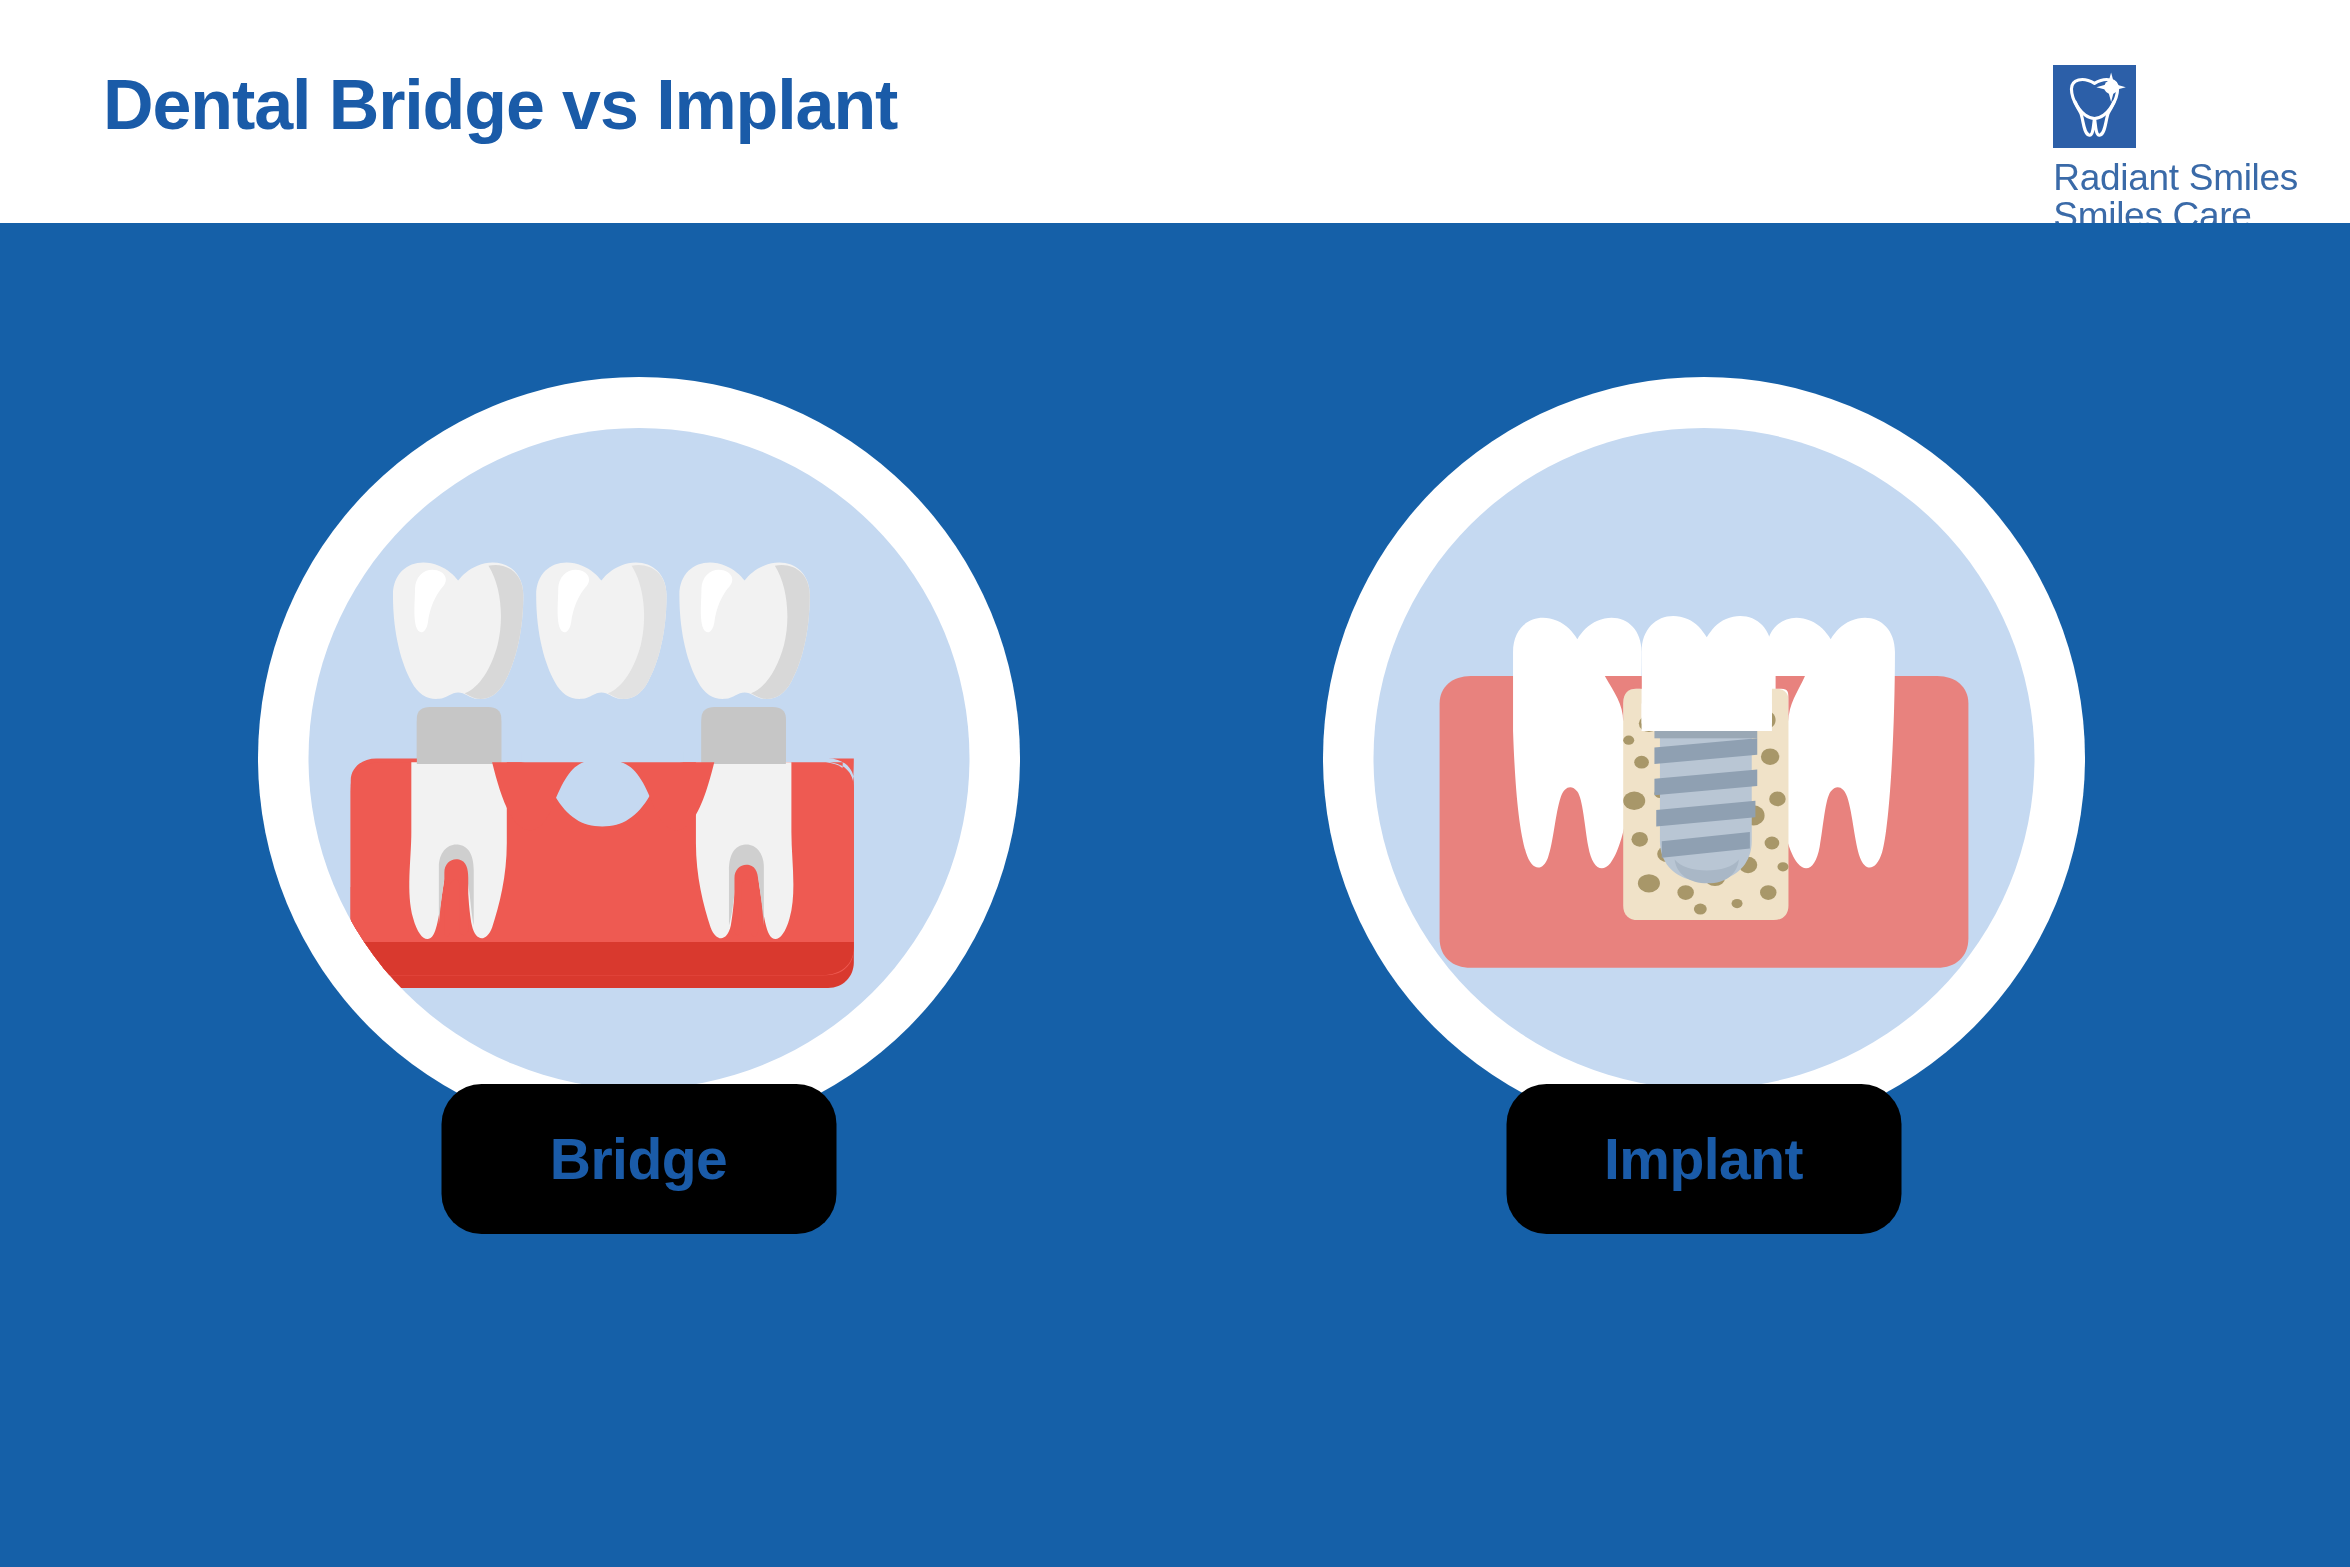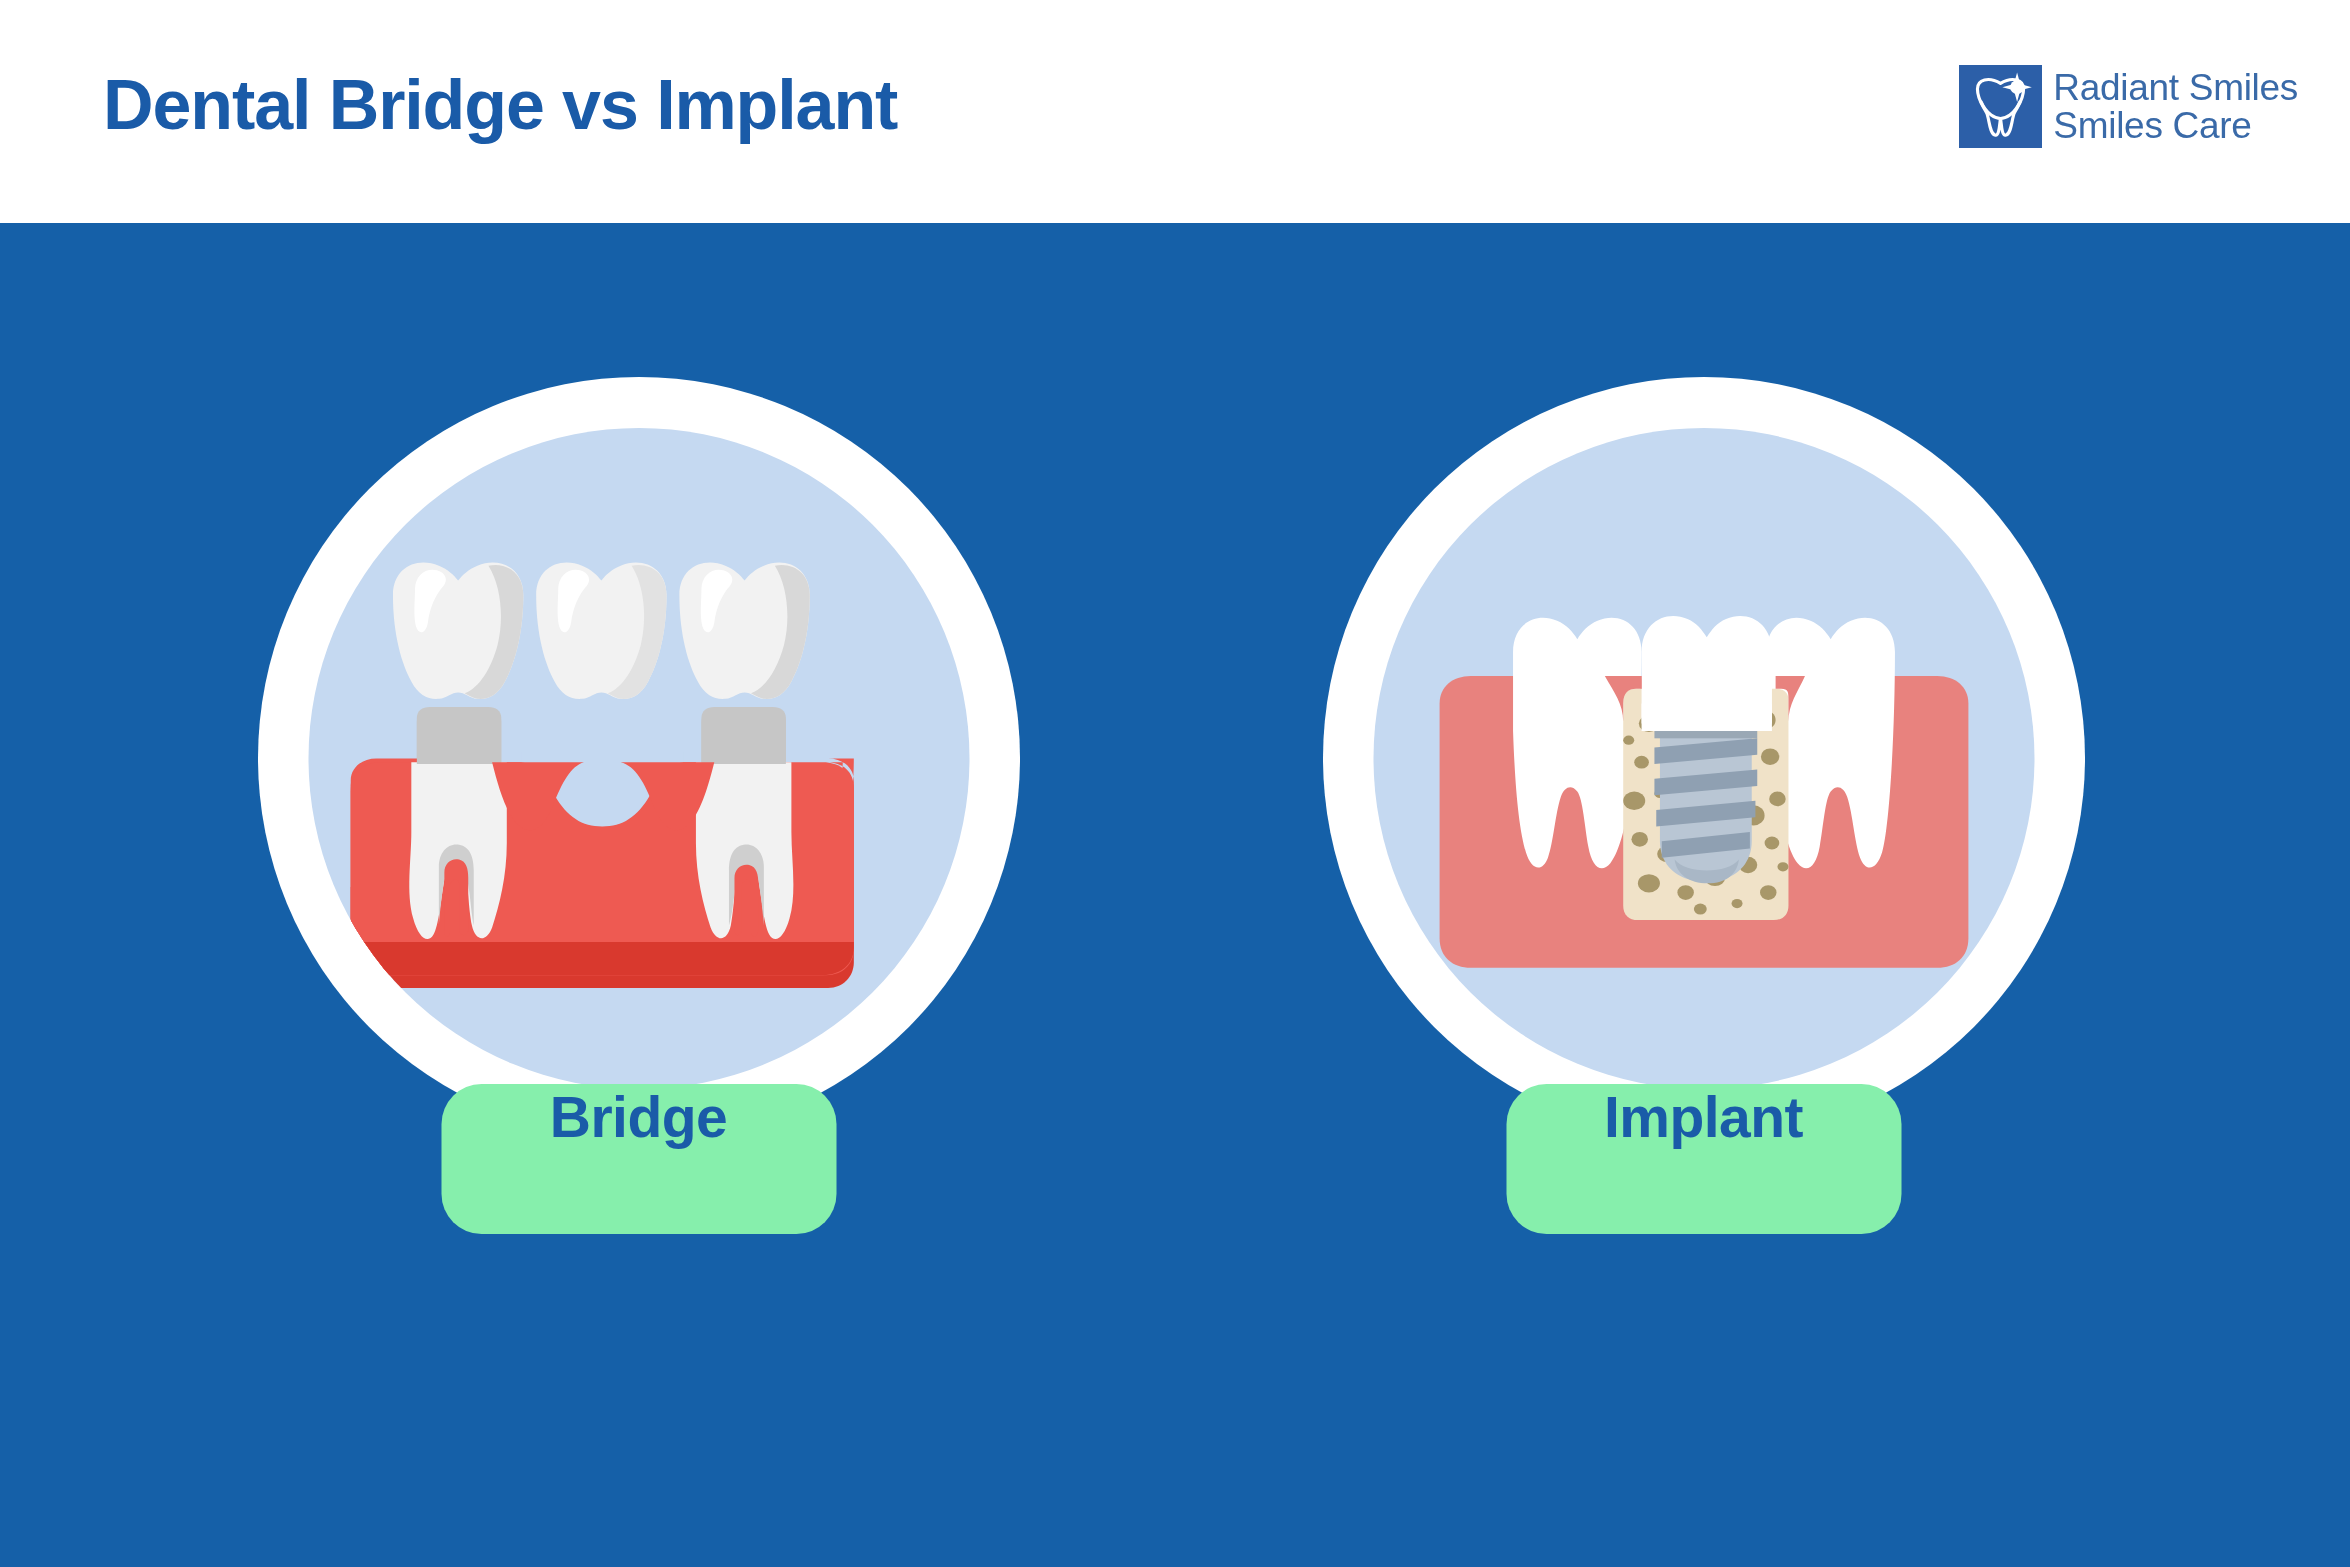--- a/index.html
+++ b/index.html
@@ -34,22 +34,23 @@
     letter-spacing: -1.1px;
     white-space: nowrap;
   }
 
   
   #brand-logo {
     position: absolute;
     right: 53px;
     top: 57px;
     display: flex;
-    align-items: center;
+    align-items: flex-start;
     gap: 11px;
+    flex-direction: column;
   }
   #logo-mark {
     width: 83px;
     height: 83px;
     background: #2C5FA8;
     flex: 0 0 auto;
     position: relative;
   }
   #logo-wordmark {
     display: flex;
@@ -114,24 +115,24 @@
   }
 
   
   .label-pill {
     position: absolute;
     left: 50%;
     transform: translateX(-50%);
     top: 707px;
     width: 395px;
     height: 150px;
-    background: #86efac;
+    background: #000000;
     border-radius: 40px;
     display: flex;
-    align-items: flex-start;
+    align-items: center;
     justify-content: center;
   }
   .label-pill-text {
     font-size: 57px;
     font-weight: 700;
     color: #1A5BA8;
     letter-spacing: -0.5px;
   }
 </style>
 </head>

